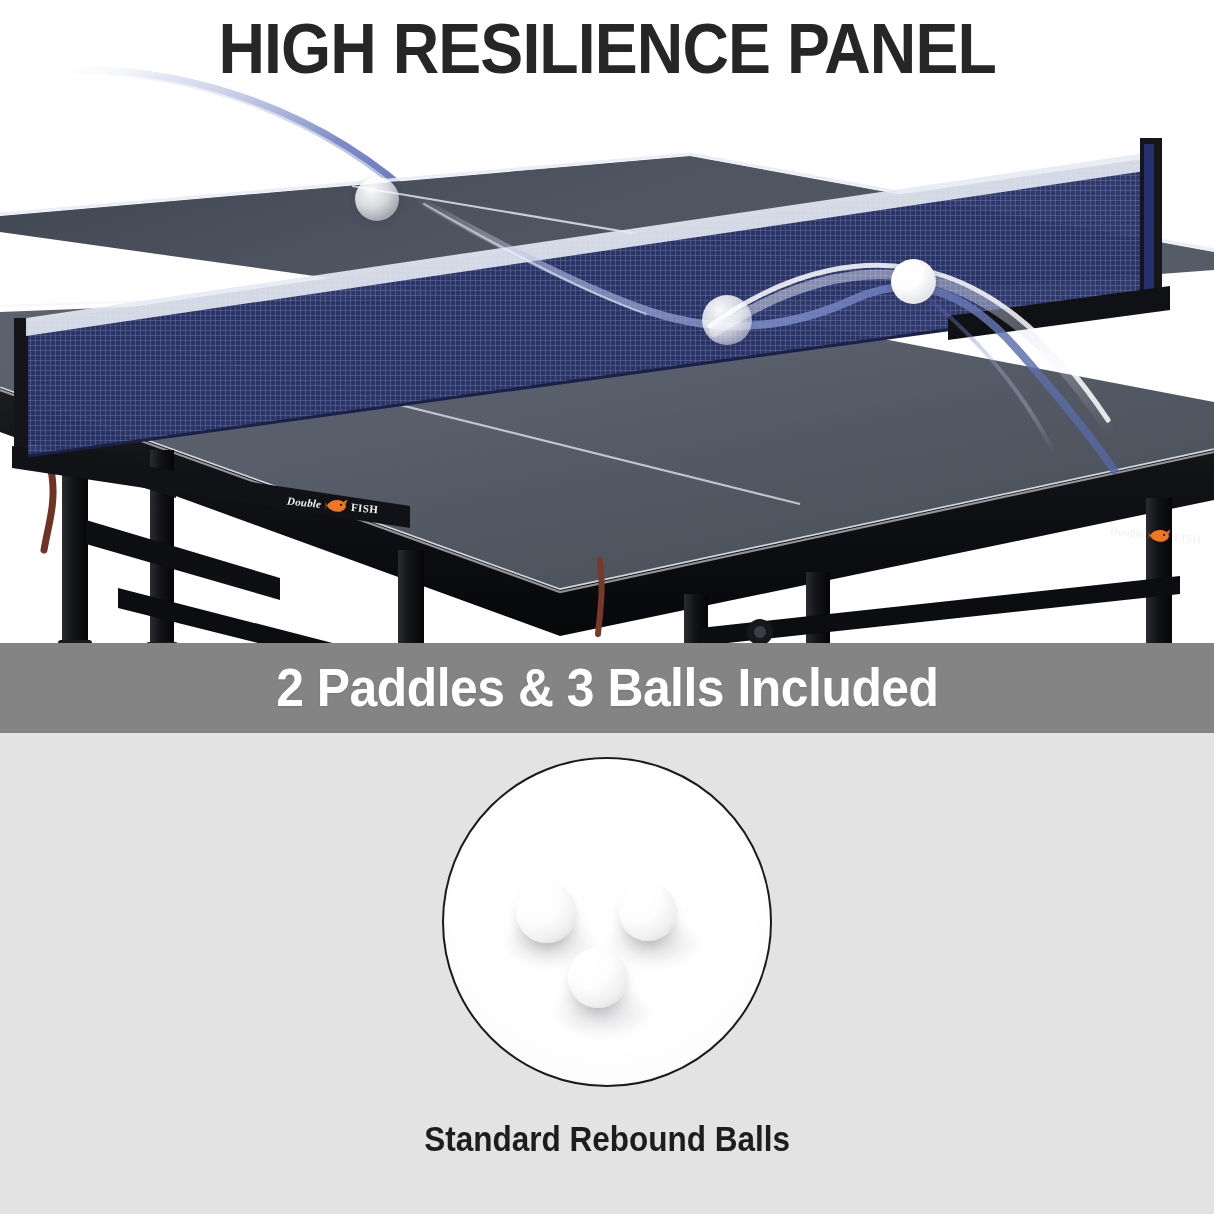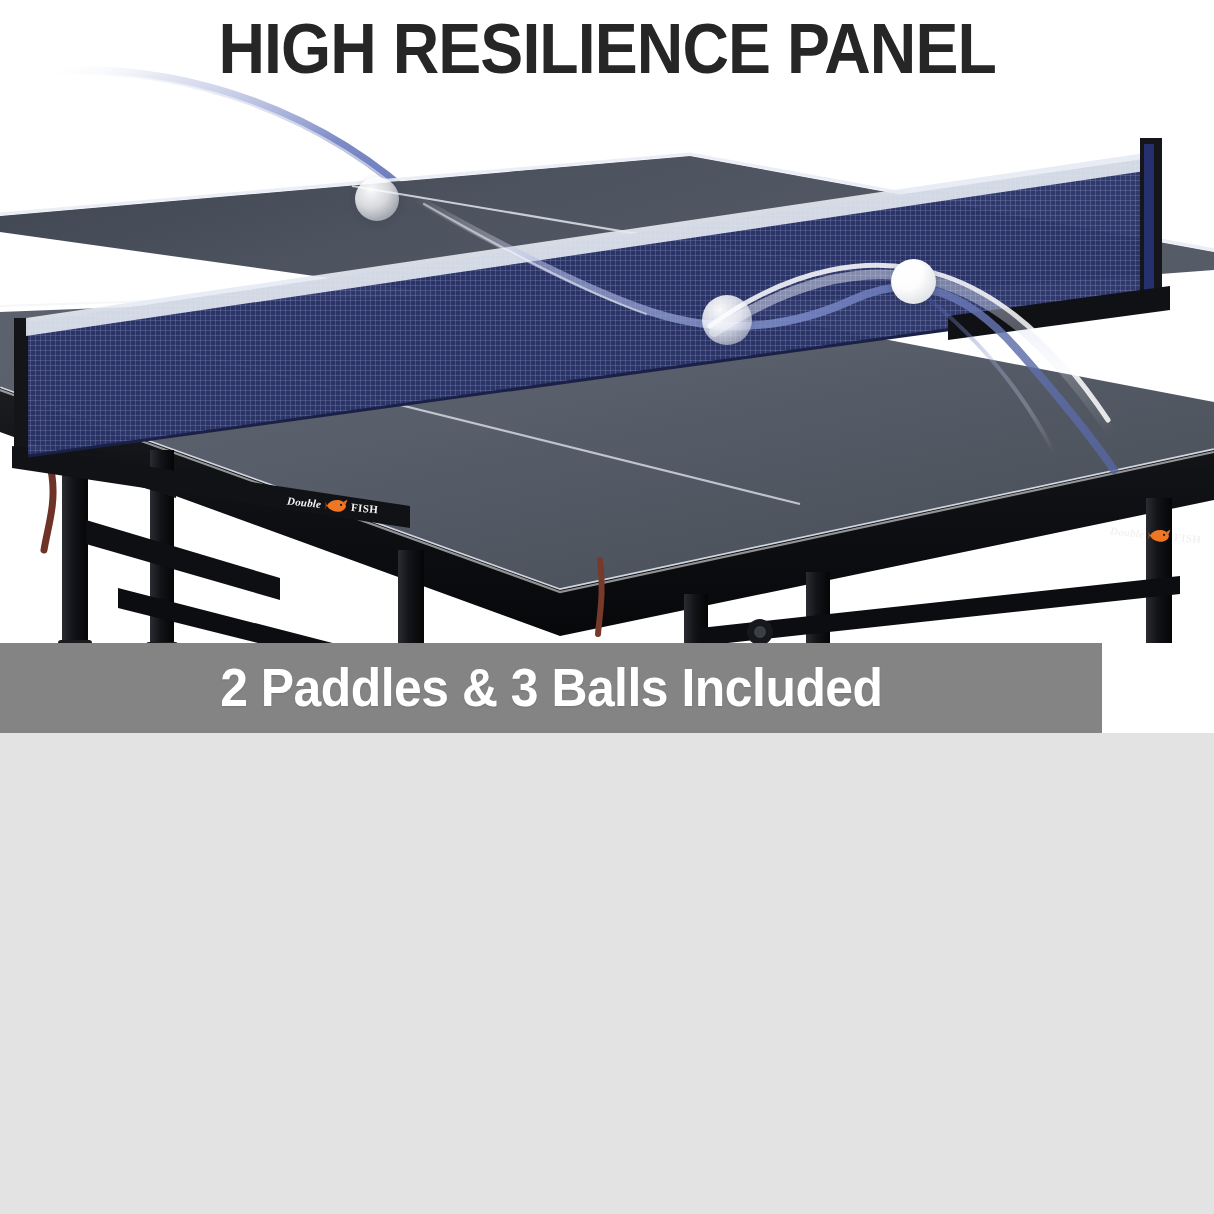--- a/index.html
+++ b/index.html
@@ -96,21 +96,21 @@
     position:relative;
     margin:0 1px;
   }
   .logo-left{left:287px; top:497px; transform:rotate(5.5deg);}
   .logo-right{left:1110px; top:527px; transform:rotate(5.5deg);}
 
   
   .banner{
     position:absolute;
     left:0; top:643px;
-    width:1102px; height:90px;
+    width:1214px; height:90px;
     background:#848484;
     display:flex;
     align-items:center;
     justify-content:center;
     z-index:50;
   }
   .banner-text{
     font-family:"Liberation Sans", sans-serif;
     font-weight:bold;
     font-size:53px;
@@ -408,18 +408,29 @@
     <div class="hero-title">HIGH RESILIENCE PANEL</div>
   </div>
 
   <div class="banner">
     <span class="banner-text">2 Paddles &amp; 3 Balls Included</span>
   </div>
 
   <div class="features">
     <div class="feature-row">
 
+      <div class="feature">
+        <div class="circle">
+          <div class="ball-shadow sh-1"></div>
+          <div class="ball-shadow sh-2"></div>
+          <div class="ball-shadow sh-3"></div>
+          <div class="pp-ball pp-1"></div>
+          <div class="pp-ball pp-2"></div>
+          <div class="pp-ball pp-3"></div>
+        </div>
+        <div class="feature-caption">Standard Rebound Balls</div>
+      </div>
 
 
     </div>
   </div>
 
 </div>
 
 </body></html>

